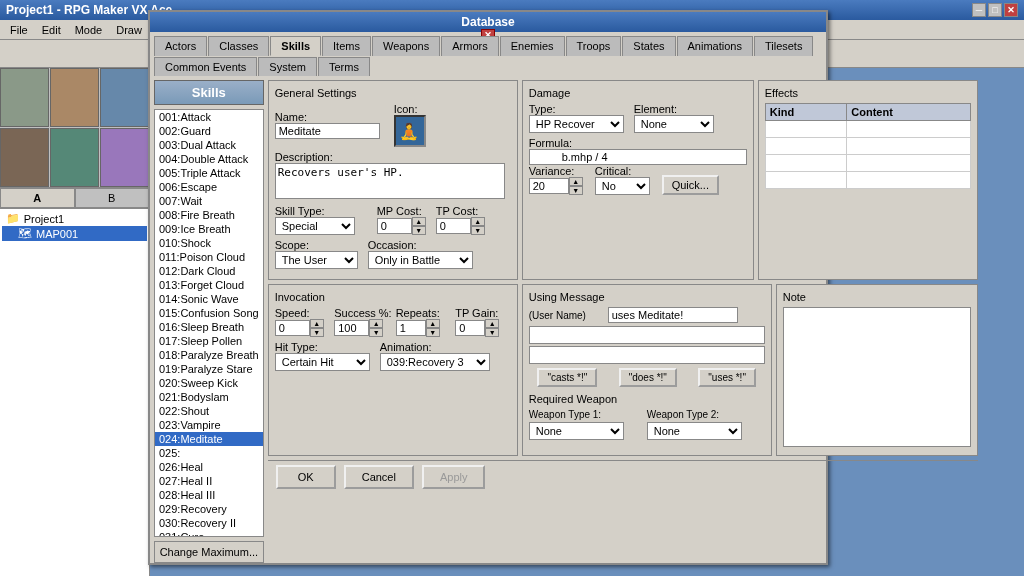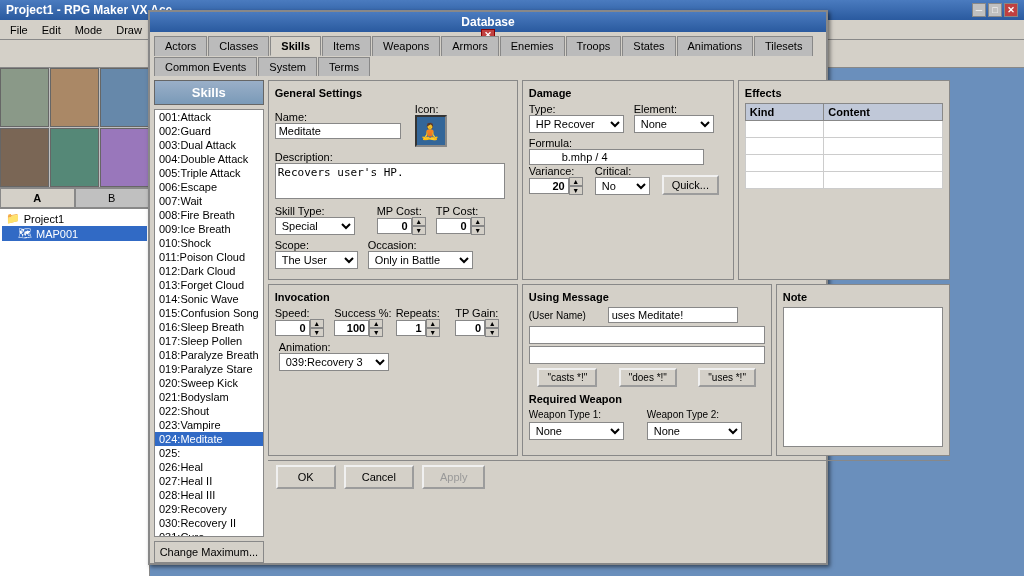--- a/index.html
+++ b/index.html
@@ -263,21 +263,21 @@
       gap: 4px;
     }
 
     .section-box {
       background: #d4d0c8;
       border: 1px solid #888;
       padding: 6px;
     }
 
     .section-title {
-      font-weight: bold;
+      font-weight: normal;
       font-size: 11px;
       margin-bottom: 4px;
     }
 
     .field-row {
       display: flex;
       align-items: center;
       gap: 6px;
       margin-bottom: 4px;
     }
@@ -329,22 +329,21 @@
       flex: 1;
     }
 
     .spinbox {
       display: flex;
       align-items: center;
     }
 
     .spinbox input {
       width: 45px;
-      text-align: right;
-      font-weight: bold;
+      text-align: left;
     }
 
     .spin-btns {
       display: flex;
       flex-direction: column;
     }
 
     .spin-btn {
       width: 14px;
       height: 9px;
@@ -606,21 +605,21 @@
         <div class="detail-area">
 
           <div class="detail-top">
 
             <div class="section-box general-settings">
               <div class="section-title">General Settings</div>
 
               <div class="field-row">
                 <div>
                   <div class="field-label">Name:</div>
-                  <input type="text" value="Meditate" style="width: 126px;">
+                  <input type="text" value="Meditate" style="width: 105px;">
                 </div>
                 <div style="margin-left:8px">
                   <div class="field-label">Icon:</div>
                   <div class="icon-box">
                     <span style="font-size:16px">🧘</span>
                   </div>
                 </div>
               </div>
 
               <div style="margin-bottom:4px">
@@ -702,21 +701,21 @@
                   <select style="width:80px">
                     <option selected="">None</option>
                     <option>Fire</option>
                     <option>Ice</option>
                   </select>
                 </div>
               </div>
 
               <div style="margin-bottom:0">
                 <div class="field-label">Formula:</div>
-                <input type="text" class="formula-input" value="b.mhp / 4" style="width: 175px; padding-left: 32px;">
+                <input type="text" class="formula-input" value="b.mhp / 4" style="width: 218px; padding-left: 32px;">
               </div>
 
               <div class="variance-critical">
                 <div>
                   <div class="field-label">Variance:</div>
                   <div class="spinbox">
                     <input type="text" value="20" style="width: 40px;">
                     <div class="spin-btns">
                       <div class="spin-btn">▲</div>
                       <div class="spin-btn">▼</div>
@@ -809,20 +808,28 @@
                     <input type="text" value="0" style="width: 30px;">
                     <div class="spin-btns">
                       <div class="spin-btn">▲</div>
                       <div class="spin-btn">▼</div>
                     </div>
                   </div>
                 </div>
               </div>
 
               <div class="field-row" style="margin-top:4px">
+                <div>
+                  <div class="field-label">Hit Type:</div>
+                  <select style="width:95px">
+                    <option selected="">Certain Hit</option>
+                    <option>Physical Attack</option>
+                    <option>Magical Attack</option>
+                  </select>
+                </div>
                 <div style="margin-left:4px">
                   <div class="field-label">Animation:</div>
                   <select style="width:110px">
                     <option selected="">039:Recovery 3</option>
                     <option>None</option>
                     <option>001:Attack</option>
                   </select>
                 </div>
               </div>
             </div>

